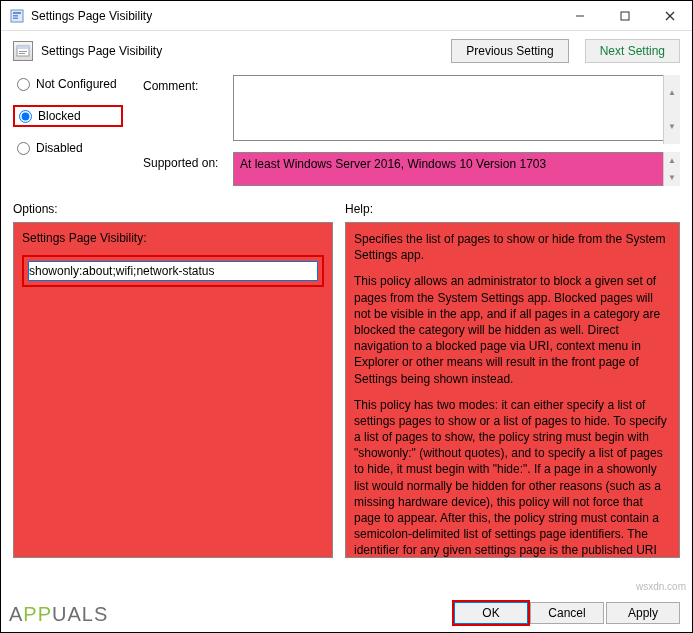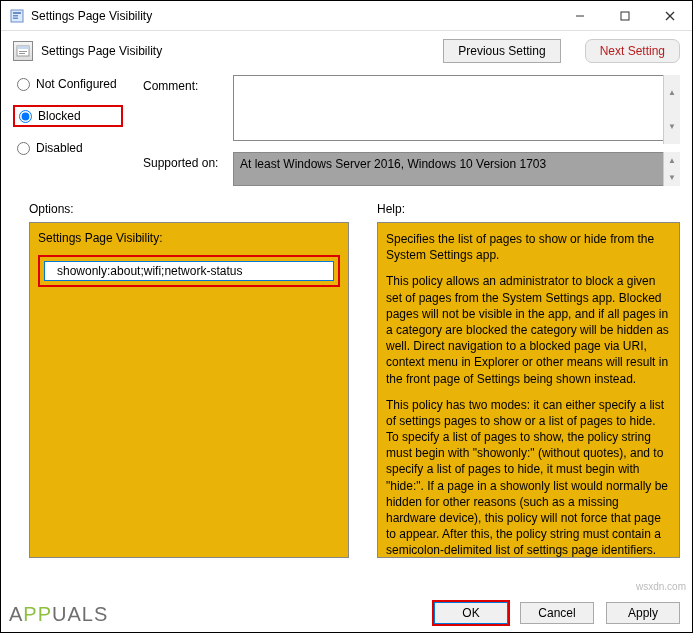--- a/index.html
+++ b/index.html
@@ -49,32 +49,31 @@
       width: 20px; height: 20px;
       margin-right: 8px;
       border: 1px solid #888;
       background: linear-gradient(#f5f5f5,#ddd);
       display: flex; align-items: center; justify-content: center;
       font-size: 10px;
     }
     .nav-buttons {
       margin-left: auto;
       display: flex;
-      gap: 24px;
+      gap: 16px;
     }
     .nav-btn {
       padding: 4px 14px;
       border: 1px solid #aaa;
       background: #f0f0f0;
       font-size: 12px;
     }
     .nav-btn.disabled {
-      color: #b91c1c;
+      color: #15803d;
       border-color: #ccc;
-      border-radius: 7px;
     }
     .content {
       display: flex;
       padding: 4px 12px 0 12px;
       gap: 20px;
     }
     .left-col {
       width: 110px;
       flex-shrink: 0;
     }
@@ -108,21 +107,21 @@
       background: #fff;
       font-family: inherit;
       font-size: 12px;
       padding: 4px;
       resize: none;
     }
     .supported-box {
       width: 100%;
       height: 34px;
       border: 1px solid #888;
-      background: #a3a3a3;
+      background: #ec4899;
       padding: 4px 20px 4px 6px;
       font-size: 12px;
       position: relative;
     }
     .scroll-arrows {
       position: absolute;
       right: 0; top: 0; bottom: 0;
       width: 17px;
       display: flex;
       flex-direction: column;
@@ -133,46 +132,45 @@
       border-left: 1px solid #ccc;
       display: flex;
       align-items: center;
       justify-content: center;
       font-size: 8px;
       color: #888;
     }
     .lower {
       display: flex;
       padding: 8px 12px 0 12px;
-      gap: 28px;
-      margin-left: 16px;
+      gap: 12px;
     }
     .lower-label { margin-bottom: 6px; }
     .options-panel, .help-panel {
       border: 1px solid #888;
-      background: #eab308;
+      background: #ef4444;
       padding: 8px;
     }
     .options-col {
       width: 320px;
       flex-shrink: 0;
       display: flex;
       flex-direction: column;
     }
     .options-panel {
       height: 336px;
     }
     .opt-label { margin-bottom: 10px; }
     .opt-input-wrap {
       padding: 4px;
     }
     .opt-input {
       width: 100%;
       border: 1px solid #0078d7;
-      padding: 2px 12px;
+      padding: 2px 0;
       font-family: inherit;
       font-size: 12px;
       outline: none;
     }
     .help-col {
       flex: 1;
       display: flex;
       flex-direction: column;
     }
     .help-panel {
@@ -181,21 +179,21 @@
       position: relative;
       line-height: 1.35;
       font-size: 12px;
     }
     .help-panel p { margin-bottom: 10px; }
     .footer {
       position: absolute;
       bottom: 8px;
       right: 12px;
       display: flex;
-      gap: 12px;
+      gap: 2px;
     }
     .footer-btn {
       width: 74px;
       padding: 3px 0;
       border: 1px solid #aaa;
       background: #f0f0f0;
       font-size: 12px;
       text-align: center;
     }
     .footer-btn.primary {

